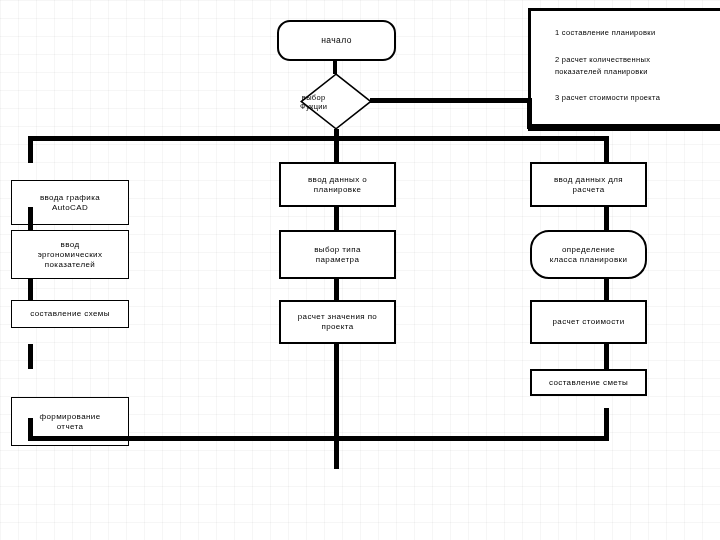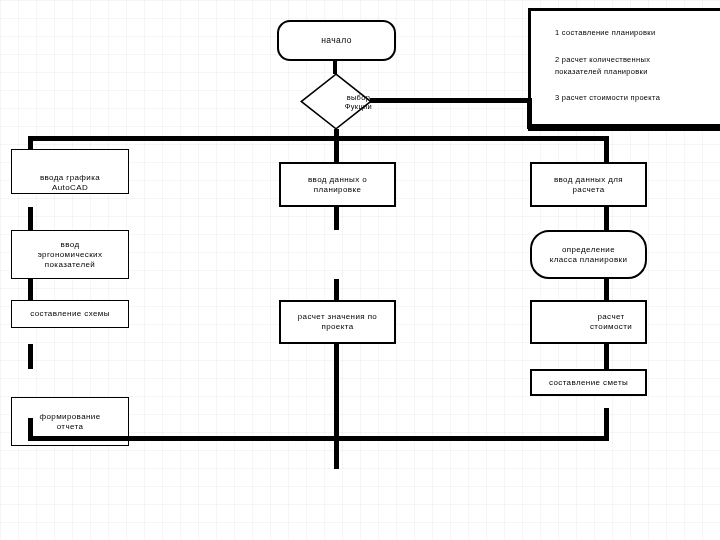--- a/index.html
+++ b/index.html
@@ -49,21 +49,21 @@
   }
   .decision .dshape {
     position: absolute;
     left: 0; top: 0; right: 0; bottom: 0;
   }
   .decision .dtext {
     position: absolute;
     left: 0; top: 0; right: 0; bottom: 0;
     display: flex;
     align-items: center;
-    justify-content: flex-end;
+    justify-content: flex-start;
     text-align: center;
     color: #000;
     line-height: 1.2;
     letter-spacing: 0.3px;
   }
 
   
   .conn {
     position: absolute;
     background: #000000;
@@ -124,21 +124,21 @@
   <div class="conn" style="left:527px; top:124px; width:193px; height:4.5px;"></div>
 
   <div class="conn" style="left:334px; top:129px; width:4.5px; height:12px;"></div>
 
   <div class="conn" style="left:28px; top:136px; width:581px; height:4.5px;"></div>
 
   <div class="conn" style="left:28px; top:136px; width:4.5px; height:27px;"></div>
   <div class="conn" style="left:334px; top:136px; width:4.5px; height:27px;"></div>
   <div class="conn" style="left:604px; top:136px; width:4.5px; height:27px;"></div>
 
-  <div class="node process" style="left:11px; top:149px; width:118px; height:45px; font-size:8px;align-items:flex-end;">
+  <div class="node process" style="left:11px; top:180px; width:118px; height:45px; font-size:8px;">
     <span class="lbl">
       <span>ввода графика</span><br>
       <span>AutoCAD</span>
     </span>
   </div>
   <div class="conn" style="left:28px; top:207px; width:4.5px; height:23px;"></div>
 
   <div class="node process" style="left:11px; top:230px; width:118px; height:49px; font-size:8px;">
     <span class="lbl">
       <span>ввод</span><br>
@@ -162,20 +162,26 @@
   <div class="conn" style="left:28px; top:418px; width:4.5px; height:22px;"></div>
 
   <div class="node process heavy" style="left:279px; top:162px; width:117px; height:45px; font-size:8px;">
     <span class="lbl">
       <span>ввод данных о</span><br>
       <span>планировке</span>
     </span>
   </div>
   <div class="conn" style="left:334px; top:207px; width:4.5px; height:23px;"></div>
 
+  <div class="node process heavy" style="left:279px; top:230px; width:117px; height:49px; font-size:8px;">
+    <span class="lbl">
+      <span>выбор типа</span><br>
+      <span>параметра</span>
+    </span>
+  </div>
   <div class="conn" style="left:334px; top:279px; width:4.5px; height:22px;"></div>
 
   <div class="node process heavy" style="left:279px; top:300px; width:117px; height:44px; font-size:8px;">
     <span class="lbl">
       <span>расчет значения по</span><br>
       <span>проекта</span>
     </span>
   </div>
   <div class="conn" style="left:334px; top:344px; width:4.5px; height:96px;"></div>
 
@@ -188,21 +194,21 @@
   <div class="conn" style="left:604px; top:207px; width:4.5px; height:23px;"></div>
 
   <div class="node process heavy" style="left:530px; top:230px; width:117px; height:49px; font-size:8px;border-radius:19px;">
     <span class="lbl">
       <span>определение</span><br>
       <span>класса планировки</span>
     </span>
   </div>
   <div class="conn" style="left:604px; top:279px; width:4.5px; height:22px;"></div>
 
-  <div class="node process heavy" style="left:530px; top:300px; width:117px; height:44px; font-size:8px;padding-left:45px;">
+  <div class="node process heavy" style="left:530px; top:300px; width:117px; height:44px; font-size:8px;">
     <span class="lbl">расчет стоимости</span>
   </div>
   <div class="conn" style="left:604px; top:344px; width:4.5px; height:25px;"></div>
 
   <div class="node process heavy" style="left:530px; top:369px; width:117px; height:27px; font-size:8px;justify-content:center;">
     <span class="lbl">составление сметы</span>
   </div>
   <div class="conn" style="left:604px; top:408px; width:4.5px; height:32px;"></div>
 
   <div class="conn" style="left:28px; top:436px; width:581px; height:4.5px;"></div>

